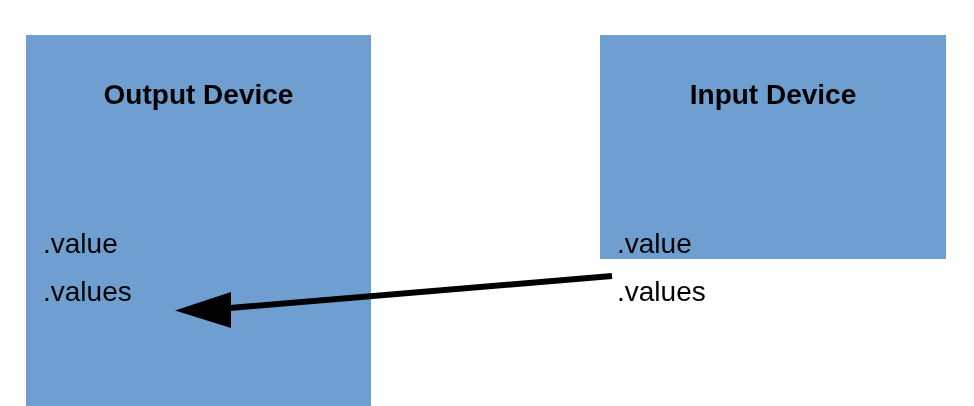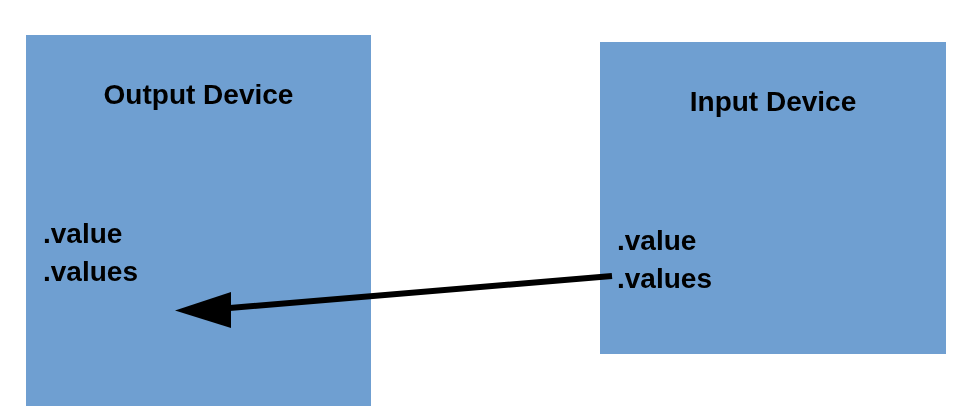--- a/index.html
+++ b/index.html
@@ -20,23 +20,23 @@
     box-sizing: border-box;
   }
   #output-box {
     left: 26px;
     top: 35px;
     width: 345px;
     height: 380px;
   }
   #input-box {
     left: 600px;
-    top: 42px;
+    top: 35px;
     width: 346px;
-    height: 312px;
+    height: 224px;
   }
   .box-title {
     position: absolute;
     left: 0;
     right: 0;
     top: 46px;
     text-align: center;
     font-size: 28px;
     font-weight: bold;
     color: #000000;
@@ -46,24 +46,25 @@
   .prop-list {
     position: absolute;
     left: 17px;
     top: 180px;
     margin: 0;
     padding: 0;
     list-style: none;
   }
   .prop-item {
     font-size: 28px;
-    font-weight: bold;
+    font-weight: normal;
     color: #000000;
     line-height: 38px;
     white-space: nowrap;
+    margin-top: 10px;
   }
   #connector-arrow {
     position: absolute;
     left: 0;
     top: 0;
     width: 974px;
     height: 406px;
     pointer-events: none;
   }
 </style>

